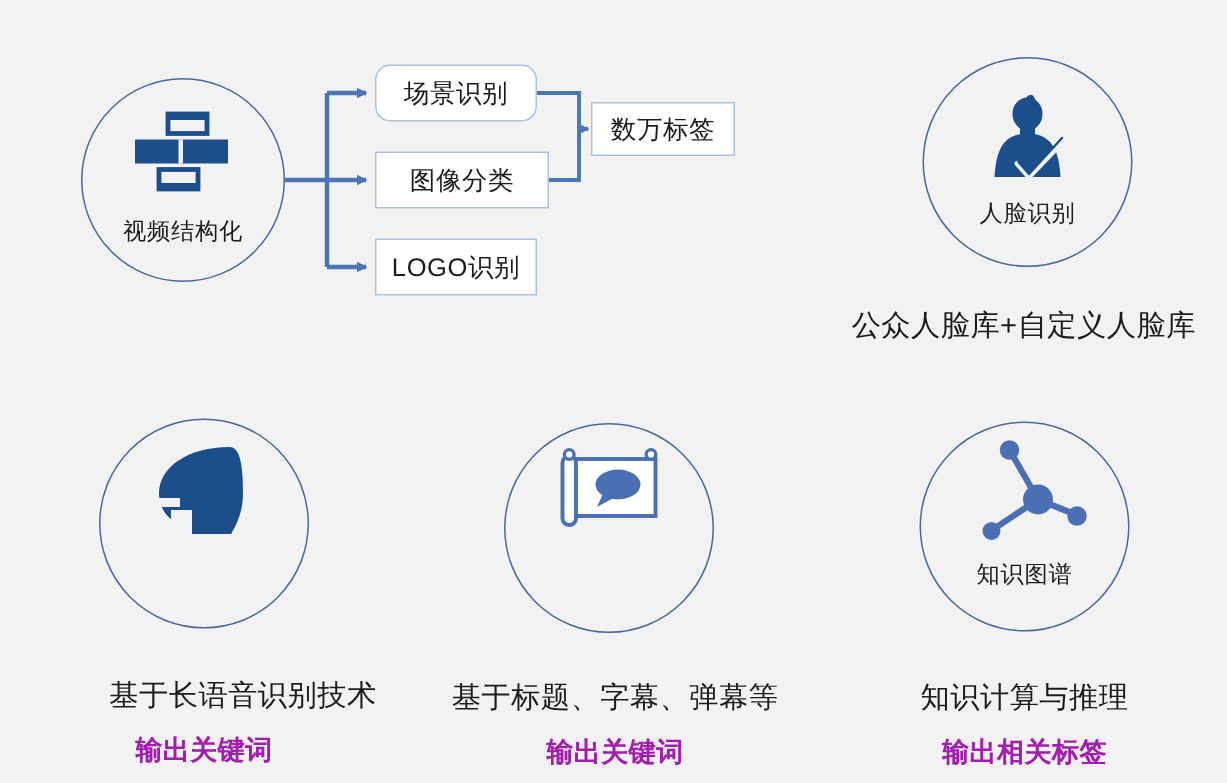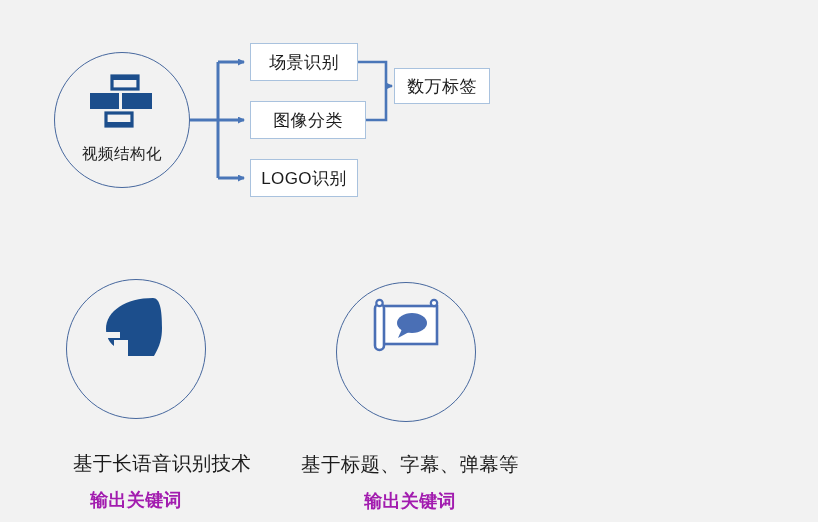--- a/index.html
+++ b/index.html
@@ -139,37 +139,61 @@
 
       <path d="M218,178 L244,178" stroke="#4a76b8" stroke-width="3" fill="none" marker-end="url(#ah)"></path>
 
       <path d="M358,62 L386,62 L386,86" stroke="#4a76b8" stroke-width="2.6" fill="none"></path>
 
       <path d="M366,120 L386,120 L386,86" stroke="#4a76b8" stroke-width="2.6" fill="none"></path>
 
       <path d="M386,86 L392,86" stroke="#4a76b8" stroke-width="2.6" fill="none" marker-end="url(#ah)"></path>
     </svg>
 
-    <div class="flow-box" style="left:250px; top:43px; width:108px; height:38px;">
+    <div class="flow-box" style="left:250px; top:43px; width:108px; height:38px;border-radius:10px;">
       <span>场景识别</span>
     </div>
 
     <div class="flow-box" style="left:250px; top:101px; width:116px; height:38px;align-items:center;">
       <span>图像分类</span>
     </div>
 
     <div class="flow-box" style="left:250px; top:159px; width:108px; height:38px;">
       <span>LOGO识别</span>
     </div>
 
     <div class="flow-box" style="left:394px; top:68px; width:96px; height:36px;font-family:Liberation Serif, serif;">
       <span>数万标签</span>
     </div>
   </div>
 
+  <div class="panel" id="panel-face">
+
+    <div class="circle" style="left:68px; top:38px; width:140px; height:140px;"></div>
+
+    <div class="icon-wrap" style="left:108px; top:62px; width:62px; height:62px;">
+      <svg width="62" height="62" viewBox="0 0 62 62">
+
+        <path d="M29 3 q4 -4 6 1 q2 3 -1 5 z" fill="#1c4e8c"></path>
+
+        <ellipse cx="30" cy="14" rx="10" ry="11" fill="#1c4e8c"></ellipse>
+
+        <rect x="25" y="23" width="10" height="6" fill="#1c4e8c"></rect>
+
+        <path d="M30 27 C14 27 9 38 8 56 L52 56 C51 38 46 27 30 27 Z" fill="#1c4e8c"></path>
+
+        <path d="M23 47 L31 56 L55 31" stroke="#f2f2f2" stroke-width="3.4" fill="none" stroke-linecap="round" stroke-linejoin="round"></path>
+        <path d="M24 46 L31 54 L53 30" stroke="#1c4e8c" stroke-width="1.6" fill="none" stroke-linecap="round" stroke-linejoin="round"></path>
+      </svg>
+    </div>
+
+    <div class="circle-label" style="left:68px; top:132px; width:140px;">人脸识别</div>
+
+    <div class="caption-main" style="left:0; top:203px;">公众人脸库+自定义人脸库</div>
+  </div>
 
   <div class="panel" id="panel-speech">
 
     <div class="circle" style="left:66px; top:17px; width:140px; height:140px;"></div>
 
     <div class="icon-wrap" style="left:98px; top:34px; width:76px; height:62px;">
       <svg width="76" height="62" viewBox="0 0 76 62">
         <path d="M55 2 C28 2 8 15 8 33 C8 41 12 47 16 50
                  L16 44 L30 44 L30 50 L30 60 L56 60
                  C62 50 64 42 64 32 C64 14 62 2 55 2 Z" fill="#1c4e8c"></path>
@@ -201,14 +225,38 @@
         <path d="M32 31 L28 40 L39 34 Z" fill="#4a6fb5"></path>
       </svg>
     </div>
 
 
     <div class="caption-main" style="left:0; top:189px;">基于标题、字幕、弹幕等</div>
 
     <div class="caption-sub" style="left:0; top:227px;">输出关键词</div>
   </div>
 
+  <div class="panel" id="panel-kg">
+
+    <div class="circle" style="left:65px; top:19px; width:140px; height:140px;"></div>
+
+    <div class="icon-wrap" style="left:92px; top:23px; width:90px; height:78px;">
+      <svg width="90" height="78" viewBox="0 0 90 78">
+        <g stroke="#4a6fb5" stroke-width="4.2" fill="none">
+          <line x1="52" y1="48" x2="33" y2="15"></line>
+          <line x1="52" y1="48" x2="77" y2="58"></line>
+          <line x1="52" y1="48" x2="22" y2="68"></line>
+        </g>
+        <circle cx="52" cy="48" r="10" fill="#4a6fb5"></circle>
+        <circle cx="33" cy="15" r="6.5" fill="#4a6fb5"></circle>
+        <circle cx="78" cy="59" r="6.5" fill="#4a6fb5"></circle>
+        <circle cx="21" cy="69" r="6" fill="#4a6fb5"></circle>
+      </svg>
+    </div>
+
+    <div class="circle-label" style="left:65px; top:111px; width:140px;">知识图谱</div>
+
+    <div class="caption-main" style="left:0; top:189px;">知识计算与推理</div>
+
+    <div class="caption-sub" style="left:0; top:227px;">输出相关标签</div>
+  </div>
 
 </div>
 
 </body></html>

